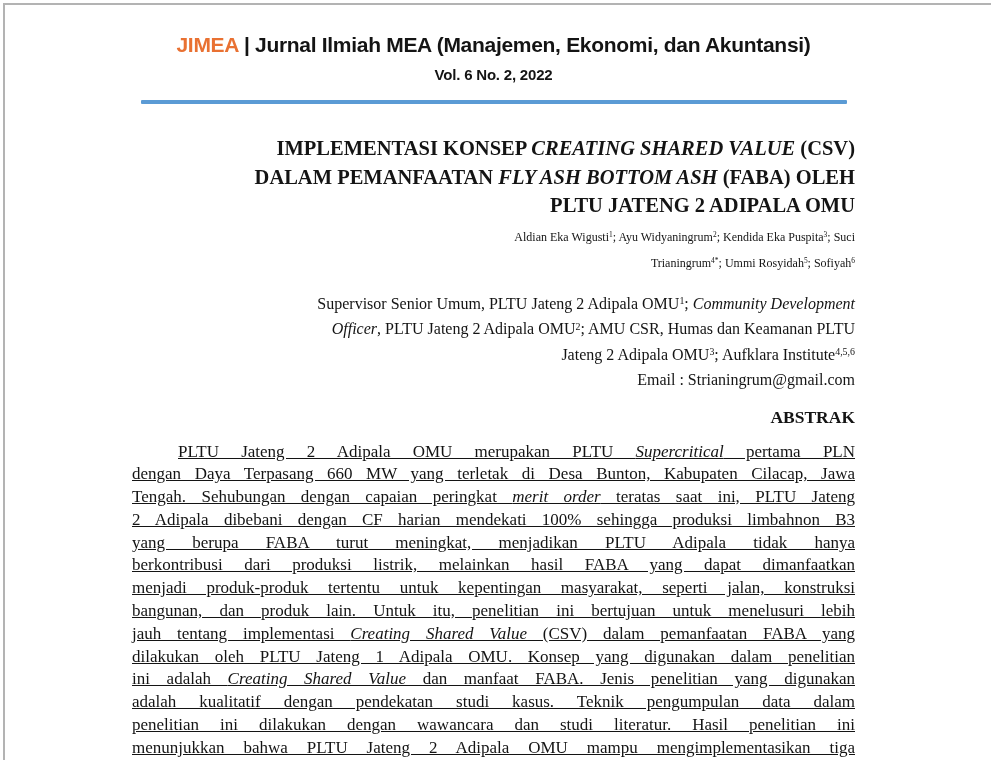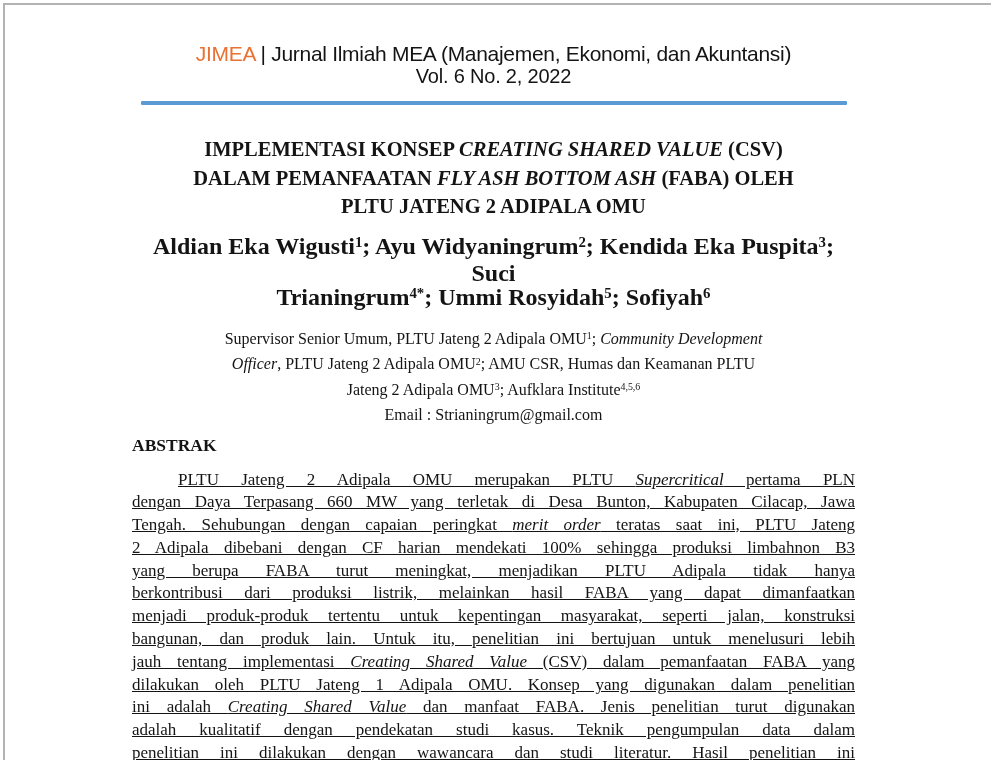--- a/index.html
+++ b/index.html
@@ -19,47 +19,47 @@
     background: #ffffff;
     box-sizing: border-box;
   }
   .content {
     position: relative;
     width: 723px;
     margin-left: 127px; 
   }
   
   .journal-header {
-    padding-top: 36px;
+    padding-top: 27px;
     text-align: center;
     font-family: "Liberation Sans", sans-serif;
-    font-weight: normal;
+    font-weight: bold;
   }
   .journal-title-line {
     font-size: 21px;
     line-height: 25px;
     letter-spacing: -0.3px;
   }
   .journal-brand { color: var(--brand-orange, #E97132); }
   .journal-volume {
-    font-size: 20px;
+    font-size: 15px;
     line-height: 20px;
-    margin-top: 0px;
+    margin-top: 8px;
     letter-spacing: -0.2px;
   }
   .header-rule {
     height: 4px;
     width: 706px;
     margin: 15px auto 0 auto;
     background: var(--rule-blue, #5B9BD5);
     border-radius: 1px;
   }
   
   .rich-line { white-space: normal; }
-  .centered .rich-line { text-align: center; }
+  .centered .rich-line { text-align: right; }
   .justified .rich-line {
     text-align: justify;
     text-align-last: justify;
     text-decoration: underline;
   }
   .it  { font-style: italic; }
   .sup {
     font-size: 0.62em;
     position: relative;
     top: -0.45em;
@@ -67,36 +67,36 @@
   }
   .ind { padding-left: 46px; box-sizing: border-box; }
   
   .article-title {
     margin-top: 30px;
     font-size: 20.5px;
     line-height: 28.5px;
     font-weight: bold;
   }
   .article-authors {
-    margin-top: 13px;
-    font-size: 24px;
+    margin-top: 5px;
+    font-size: 12px;
     line-height: 24px;
-    font-weight: bold;
+    font-weight: normal;
   }
   .article-affiliations {
     margin-top: 15px;
     font-size: 16px;
     line-height: 23.5px;
   }
   .abstract-heading {
-    margin-top: 7px;
+    margin-top: 14px;
     font-size: 17.5px;
     line-height: 22px;
     font-weight: bold;
-    text-align: left;
+    text-align: right;
   }
   .abstract-body {
     margin-top: 13px;
     font-size: 17px;
     line-height: 22.8px;
   }
 </style>
 </head>
 <body>
 
@@ -133,20 +133,20 @@
         <div class="rich-line ind"><span>PLTU Jateng 2 Adipala OMU merupakan PLTU </span><span class="it">Supercritical</span><span> pertama PLN</span></div>
         <div class="rich-line"><span>dengan Daya Terpasang 660 MW yang terletak di Desa Bunton, Kabupaten Cilacap, Jawa</span></div>
         <div class="rich-line"><span>Tengah. Sehubungan dengan capaian peringkat </span><span class="it">merit order</span><span> teratas saat ini, PLTU Jateng</span></div>
         <div class="rich-line"><span>2 Adipala dibebani dengan CF harian mendekati 100% sehingga produksi limbahnon B3</span></div>
         <div class="rich-line"><span>yang berupa FABA turut meningkat, menjadikan PLTU Adipala tidak hanya</span></div>
         <div class="rich-line"><span>berkontribusi dari produksi listrik, melainkan hasil FABA yang dapat dimanfaatkan</span></div>
         <div class="rich-line"><span>menjadi produk-produk tertentu untuk kepentingan masyarakat, seperti jalan, konstruksi</span></div>
         <div class="rich-line"><span>bangunan, dan produk lain. Untuk itu, penelitian ini bertujuan untuk menelusuri lebih</span></div>
         <div class="rich-line"><span>jauh tentang implementasi </span><span class="it">Creating Shared Value</span><span> (CSV) dalam pemanfaatan FABA yang</span></div>
         <div class="rich-line"><span>dilakukan oleh PLTU Jateng 1 Adipala OMU. Konsep yang digunakan dalam penelitian</span></div>
-        <div class="rich-line"><span>ini adalah </span><span class="it">Creating Shared Value</span><span> dan manfaat FABA. Jenis penelitian turut digunakan</span></div>
+        <div class="rich-line"><span>ini adalah </span><span class="it">Creating Shared Value</span><span> dan manfaat FABA. Jenis penelitian yang digunakan</span></div>
         <div class="rich-line"><span>adalah kualitatif dengan pendekatan studi kasus. Teknik pengumpulan data dalam</span></div>
         <div class="rich-line"><span>penelitian ini dilakukan dengan wawancara dan studi literatur. Hasil penelitian ini</span></div>
         <div class="rich-line"><span>menunjukkan bahwa PLTU Jateng 2 Adipala OMU mampu mengimplementasikan tiga</span></div>
       </div>
 
   </div>
 </div>
 
 </body></html>

